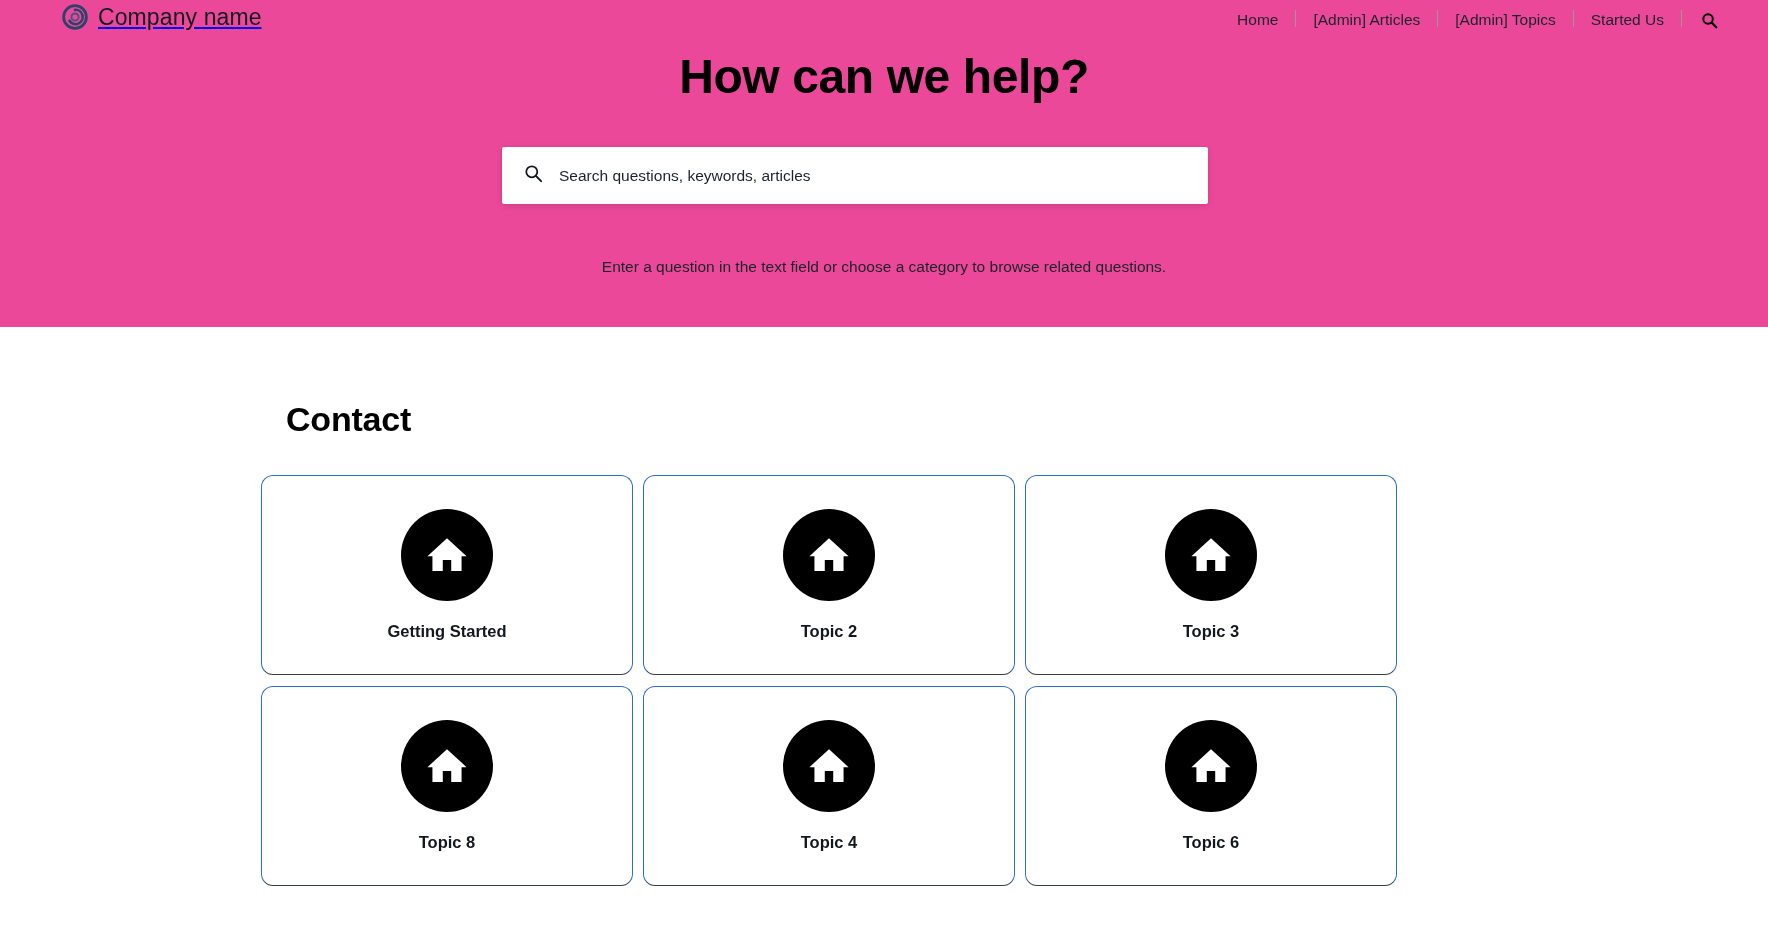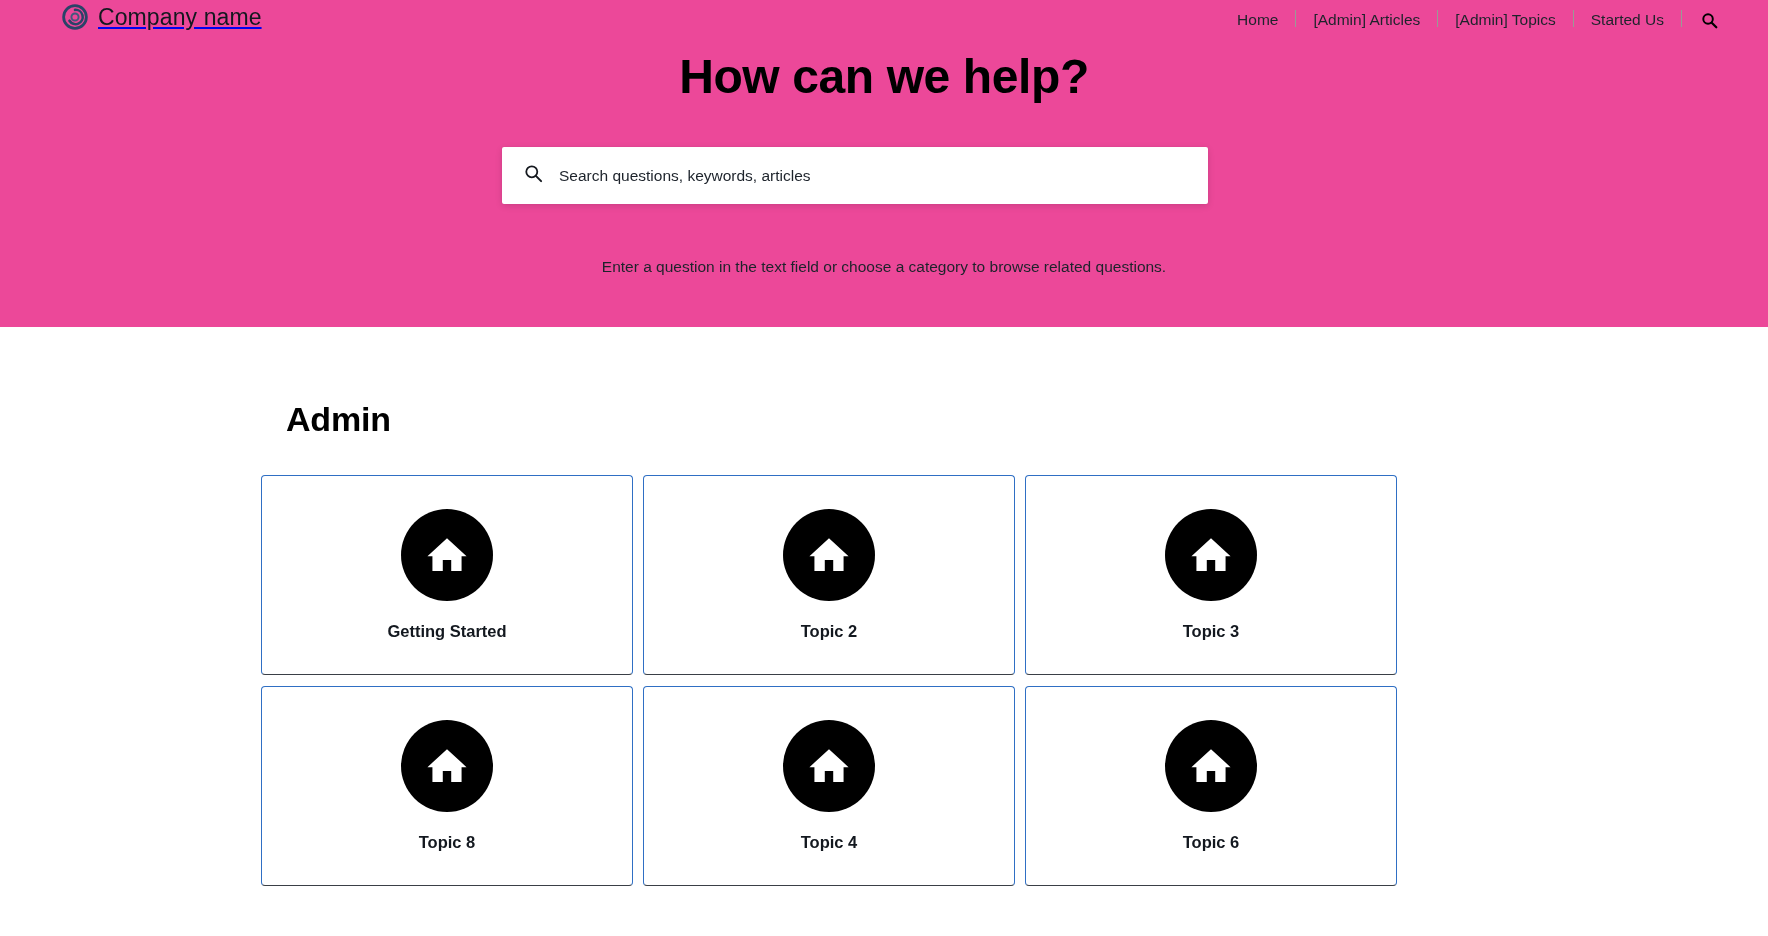--- a/index.html
+++ b/index.html
@@ -153,21 +153,21 @@
     grid-template-columns: repeat(3, 372px);
     column-gap: 10px;
     row-gap: 11px;
   }
 
   .topic-card {
     height: 200px;
     background: #ffffff;
     border: 1.4px solid #2f6fc4;
     border-bottom-color: #3a3f46;
-    border-radius: 4px;
+    border-radius: 12px;
     display: flex;
     flex-direction: column;
     align-items: center;
     justify-content: center;
     gap: 21px;
     cursor: pointer;
   }
 
   .topic-icon-circle {
     width: 92px; height: 92px;
@@ -235,21 +235,21 @@
       </svg>
     </span>
     <input class="search-input" type="text" placeholder="Search questions, keywords, articles" style="">
   </div>
 
   <p class="hero-sub">Enter a question in the text field or choose a category to browse related questions.</p>
 </div>
 
 <div class="topics">
 
-  <h2 class="topics-title">Admin</h2>
+  <h2 class="topics-title">Contact</h2>
 
   <div class="topics-grid">
 
     <div class="topic-card">
       <span class="topic-icon-circle">
         <svg width="46" height="46" viewBox="0 0 24 24" xmlns="http://www.w3.org/2000/svg">
           <path d="M12 3.2 L22.2 12.6 L19.6 12.6 L19.6 20.4 L14.2 20.4 L14.2 14.6 L9.8 14.6 L9.8 20.4 L4.4 20.4 L4.4 12.6 L1.8 12.6 Z" fill="#ffffff"></path>
         </svg>
       </span>
       <div class="topic-label">Getting Started</div>

